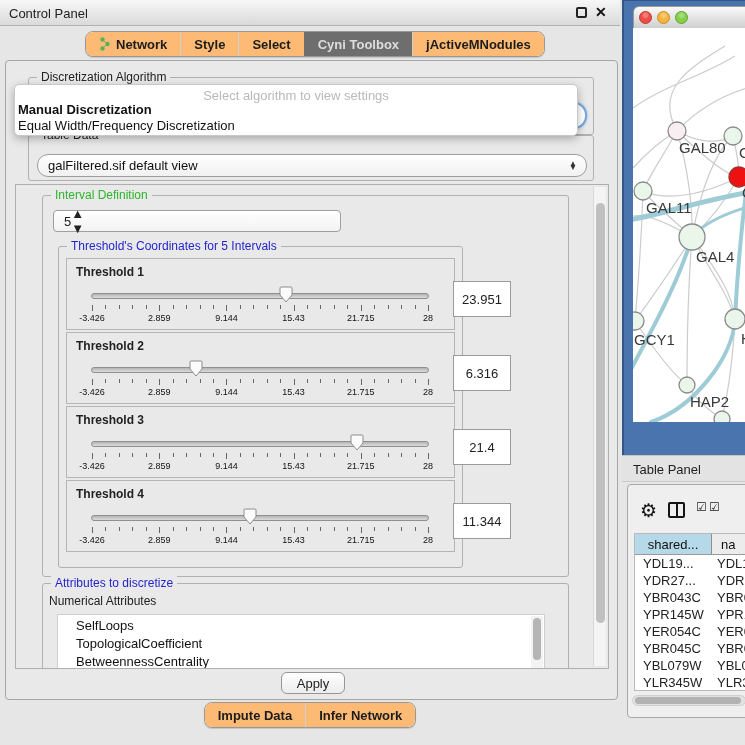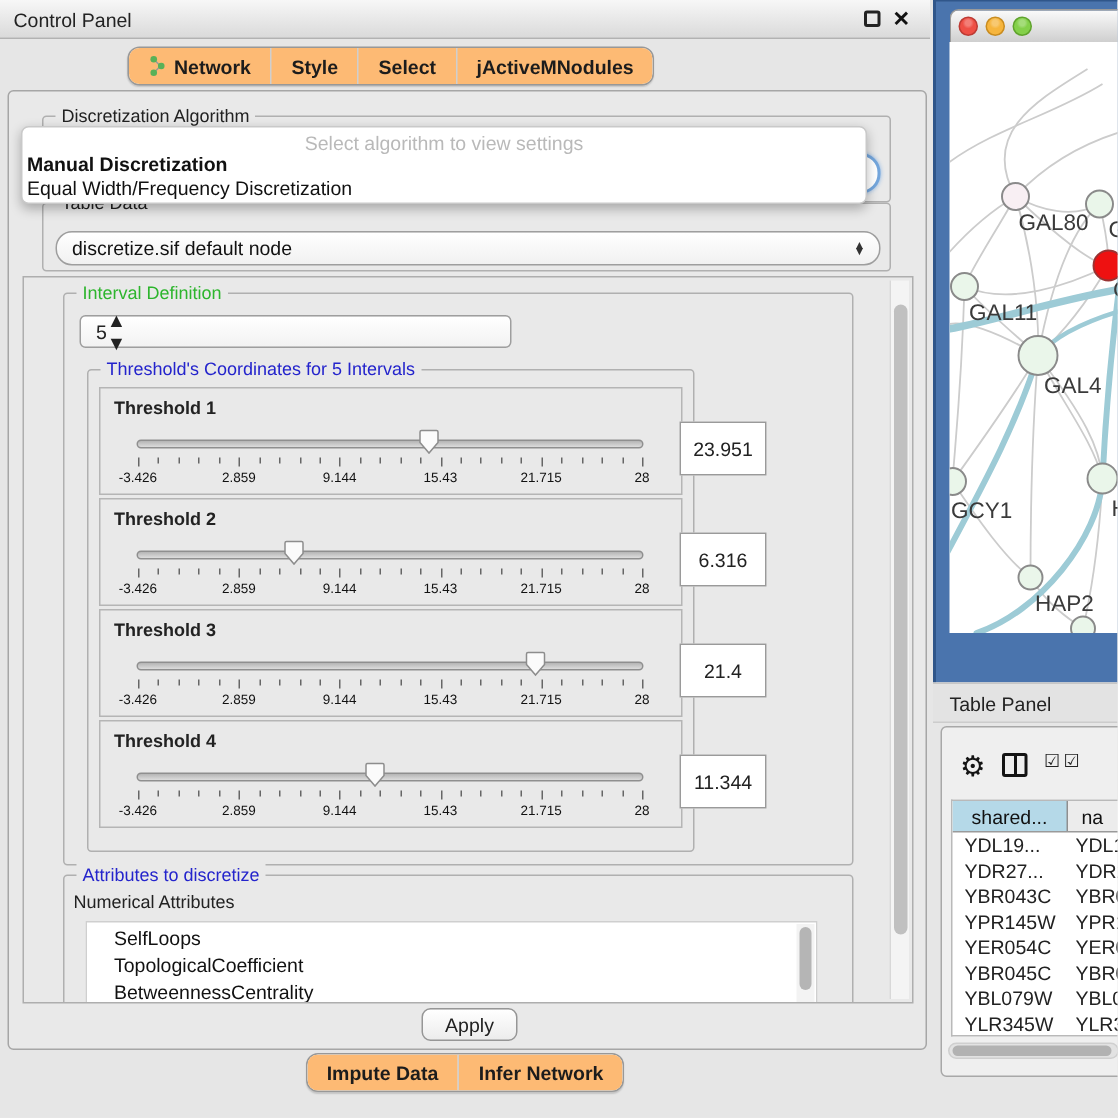--- a/index.html
+++ b/index.html
@@ -159,36 +159,39 @@
         <circle cx="3.5" cy="11.5" r="2.2" fill="#58b158"></circle>
       </svg>
       <span>Network</span>
     </div>
     <div class="seg">
       <span>Style</span>
     </div>
     <div class="seg">
       <span>Select</span>
     </div>
+    <div class="seg selected">
+      <span>Cyni Toolbox</span>
+    </div>
     <div class="seg">
       <span>jActiveMNodules</span>
     </div>
   </div>
 
 <div class="main-panel">
 
   <div class="groupbox disc-group">
     <span class="group-title">Discretization Algorithm</span>
     <div class="disc-combo"></div>
   </div>
 
   <div class="groupbox tdata-group">
     <span class="group-title" style="color:#222">Table Data</span>
     <div class="combo tdata-combo">
-      <span>discretize.sif default node</span>
+      <span>galFiltered.sif default view</span>
       <span class="updown">▲<br>▼</span>
     </div>
   </div>
 
   <div class="scroll-panel">
 
     <div class="groupbox interval-group">
       <span class="group-title">Interval Definition</span>
 
       <div class="noi-row">

